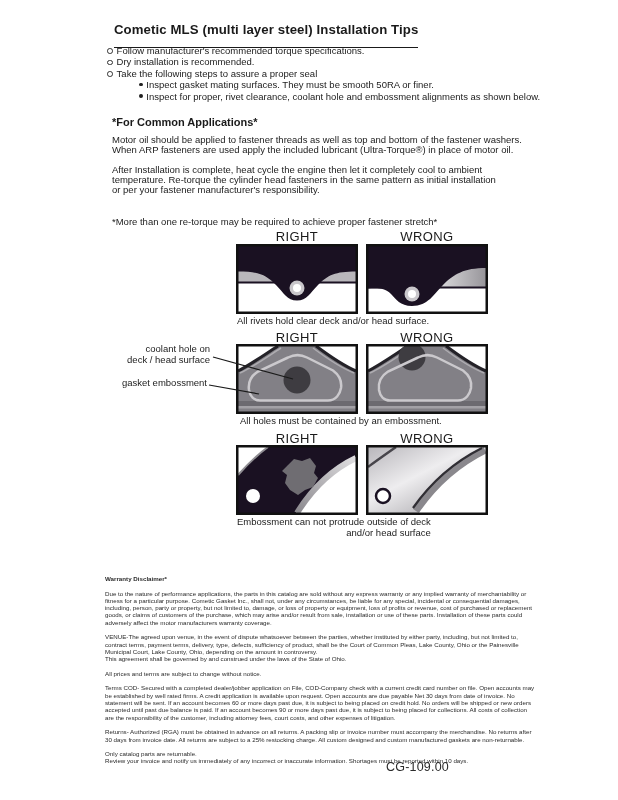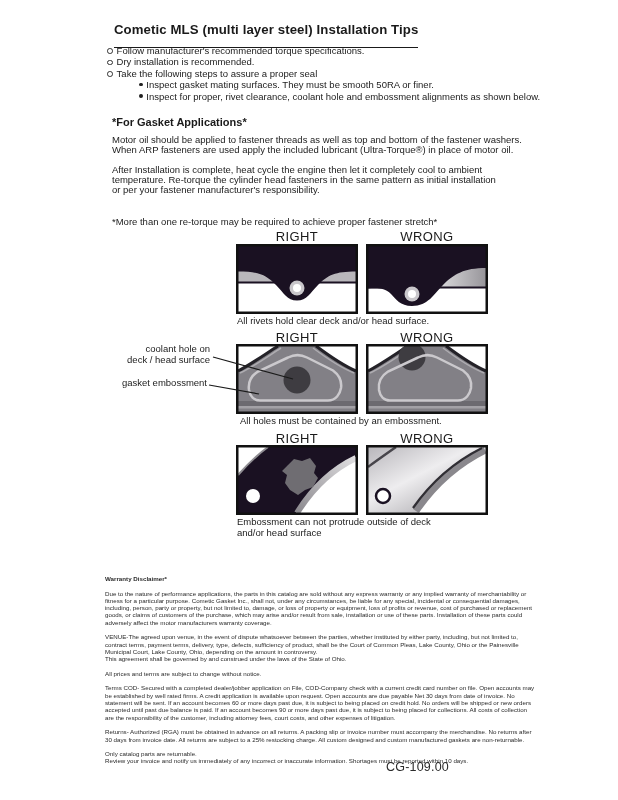--- a/index.html
+++ b/index.html
@@ -70,21 +70,21 @@
     <div class="bullet-row sub">
       <span class="marker-filled"></span>
       <span>Inspect gasket mating surfaces.  They must be smooth 50RA or finer.</span>
     </div>
     <div class="bullet-row sub">
       <span class="marker-filled"></span>
       <span>Inspect for proper, rivet clearance, coolant hole and embossment alignments as shown below.</span>
     </div>
   </div>
 
-  <div class="abs diesel-heading" style="left:112px;top:116px;">*For Gasket Applications*</div>
+  <div class="abs diesel-heading" style="left:112px;top:116px;">*For Common Applications*</div>
 
   <div class="abs para" style="left:112px;top:135px;width:460px;">
     <div>Motor oil should be applied to fastener threads as well as top and bottom of the fastener washers.</div>
     <div>When ARP fasteners are used apply the included lubricant (Ultra-Torque®) in place of motor oil.</div>
   </div>
 
   <div class="abs para" style="left:112px;top:165px;width:460px;">
     <div>After Installation is complete, heat cycle the engine then let it completely cool to ambient</div>
     <div>temperature. Re-torque the cylinder head fasteners in the same pattern as initial installation</div>
     <div>or per your fastener manufacturer's responsibility.</div>
@@ -205,21 +205,21 @@
       </defs>
       <rect width="122" height="70" fill="url(#g3b)"></rect>
       <path d="M30,2 C20,9 10,16 2,22" stroke="#47454b" stroke-width="2.5" fill="none"></path>
       <path d="M120,8 C96,20 72,38 52,68 L120,68 Z" fill="#ffffff"></path>
       <path d="M119,5 C95,17 71,35 50,66" stroke="#8a888d" stroke-width="7" fill="none"></path>
       <path d="M116,3 C92,15 68,33 47,63" stroke="#302e34" stroke-width="2.2" fill="none"></path>
       <circle cx="17" cy="51" r="7" fill="#ffffff" stroke="#1a1122" stroke-width="2.5"></circle>
       <rect x="1.25" y="1.25" width="119.5" height="67.5" fill="none" stroke="#111" stroke-width="2.5"></rect>
     </svg>
 
-    <div class="abs dia-caption" style="left:237px;top:86px;">
+    <div class="abs dia-caption" style="left:237px;top:86px;text-align:right;">
       <div>Embossment can not protrude outside of deck</div>
       <div>and/or head surface</div>
     </div>
   </div>
 
   <div class="abs legal" style="left:105px;top:575px;">
     <p class="legal-heading">Warranty Disclaimer*</p>
     <p>Due to the nature of performance applications, the parts in this catalog are sold without any express warranty or any implied warranty of merchantability or fitness for a particular purpose.  Cometic Gasket Inc., shall not, under any circumstances, be liable for any special, incidental or consequential damages, including, person, party or property, but not limited to, damage, or loss of property or equipment, loss of profits or revenue, cost of purchased or replacement goods, or claims of customers of the purchase, which may arise and/or result from sale, installation or use of these parts.  Installation of these parts could adversely affect the motor manufacturers warranty coverage.</p>
     <p><span>VENUE-The agreed upon venue, in the event of dispute whatsoever between the parties, whether instituted by either party, including, but not limited to, contract terms, payment terms, delivery, type, defects, sufficiency of product, shall be the Court of Common Pleas, Lake County, Ohio or the Painesville Municipal Court, Lake County, Ohio, depending on the amount in controversy.</span><br>
        <span>This agreement shall be governed by and construed under the laws of the State of Ohio.</span></p>

